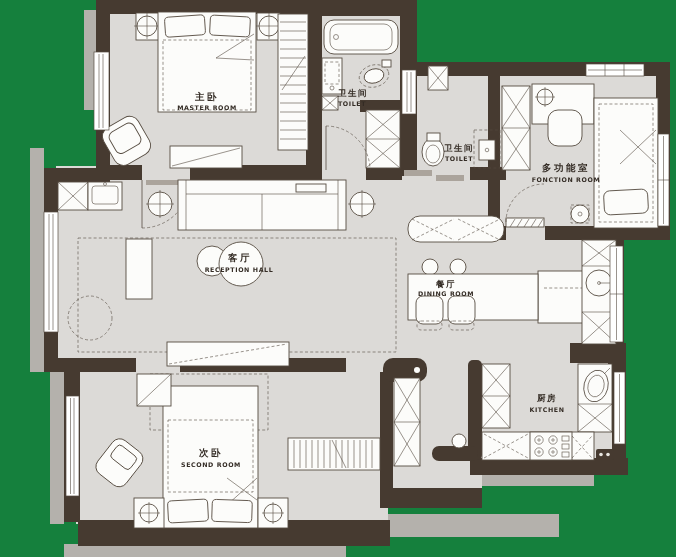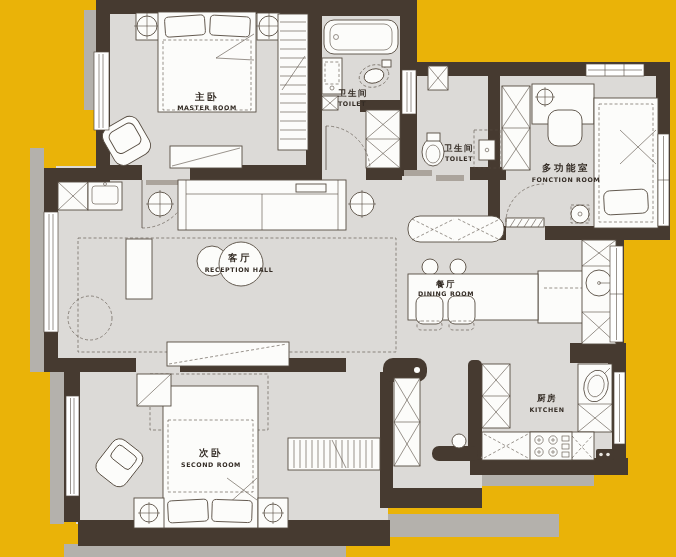--- a/index.html
+++ b/index.html
@@ -1,16 +1,16 @@
 <!DOCTYPE html>
 <html><head>
 <meta charset="utf-8">
 <style>
   html,body{margin:0;padding:0;background:#f6f5f2;}
-  .stage{position:relative;width:676px;height:557px;background:#eab308;overflow:hidden;
+  .stage{position:relative;width:676px;height:557px;background:#15803d;overflow:hidden;
          font-family:"DejaVu Sans",sans-serif;}
   svg{display:block}
   .wall{fill:#463a30}
   .shadow{fill:#b4b1ac}
   .floor{fill:#dcdad7}
   .fw{fill:#fcfcfa;stroke:#564c41;stroke-width:0.9}
   .ln{fill:none;stroke:#564c41;stroke-width:0.8}
   .thin{stroke-width:0.6}
   .dash{stroke-dasharray:3 2.2}
   .gray{fill:#aba49c}

